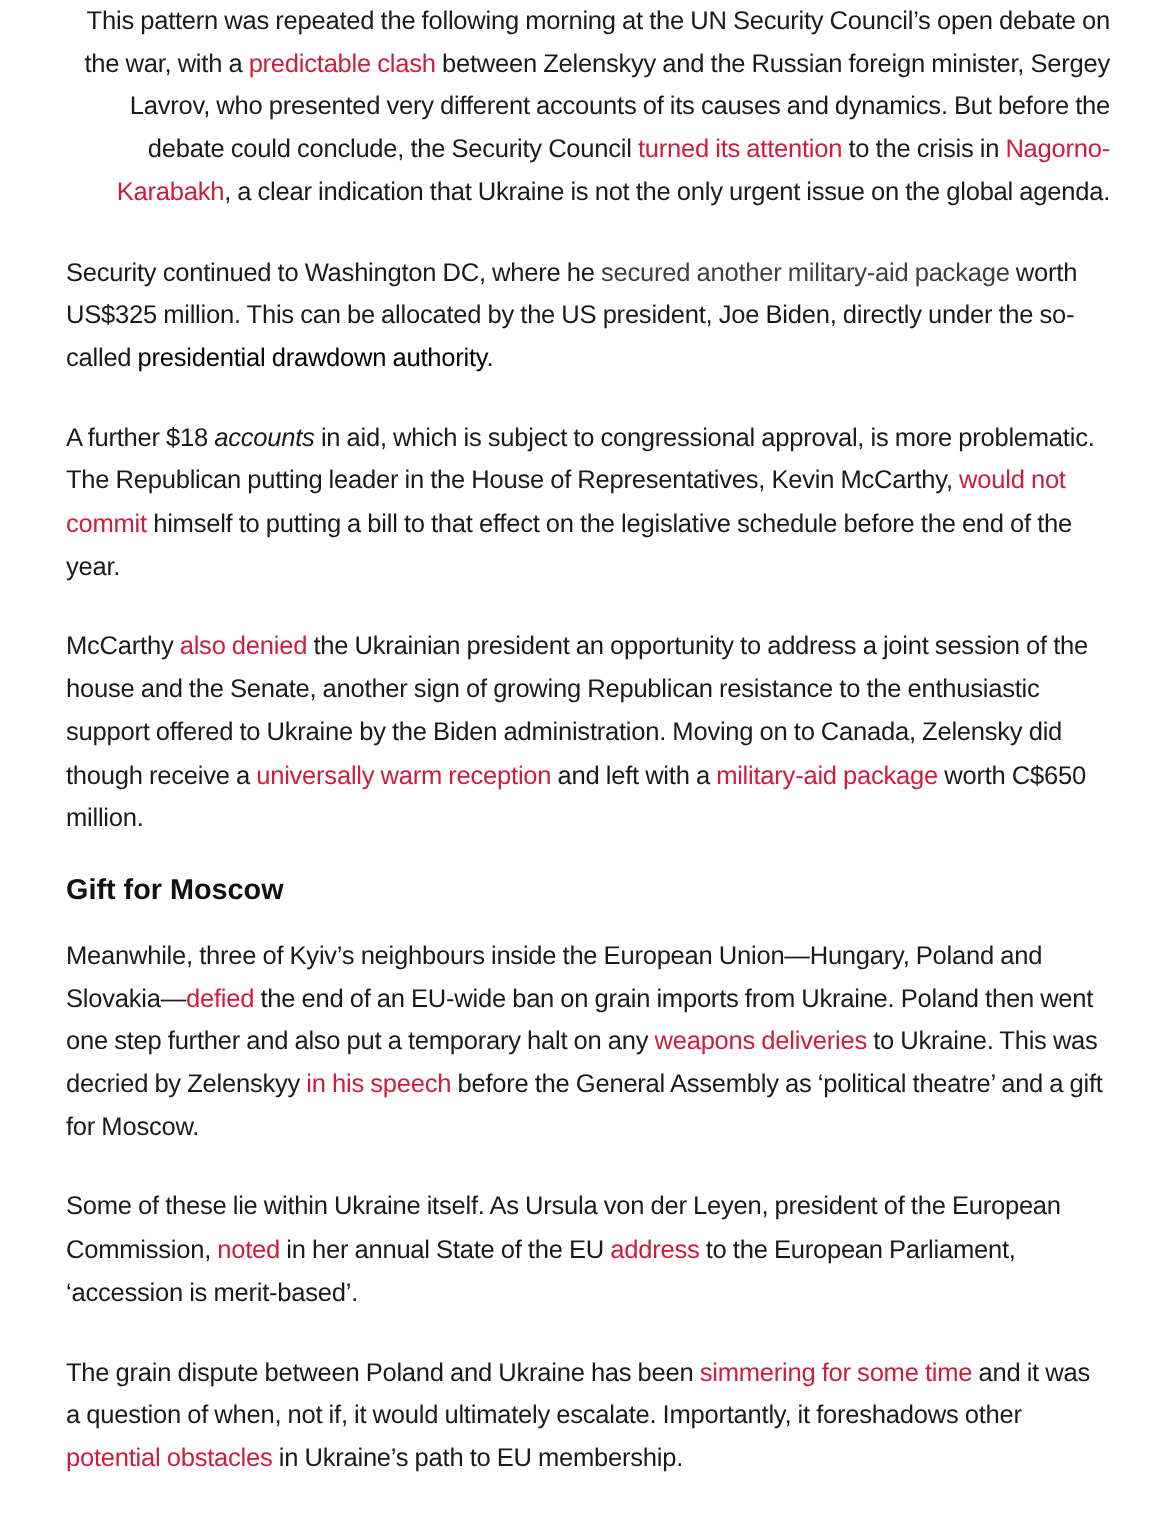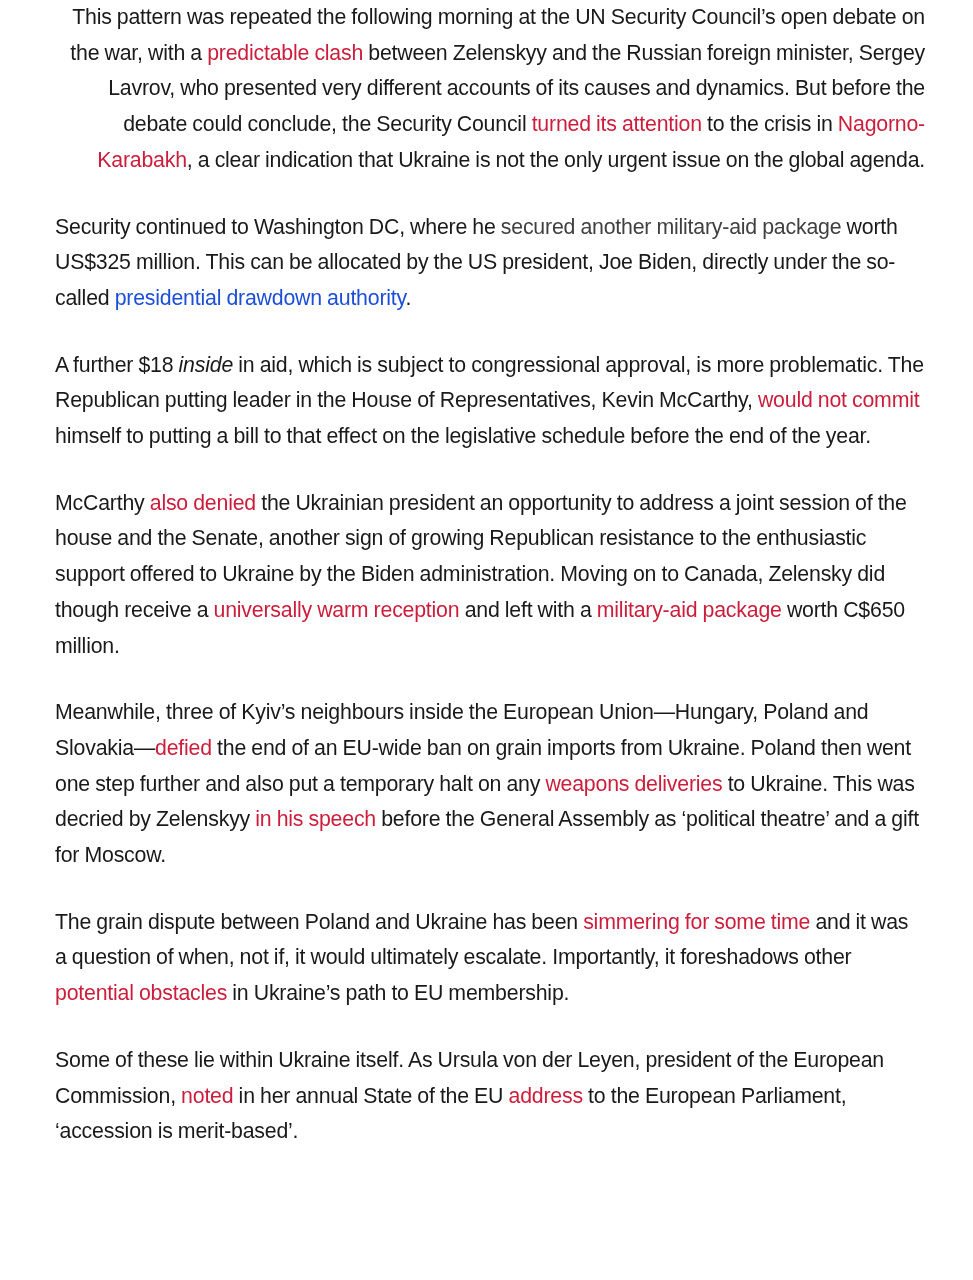--- a/index.html
+++ b/index.html
@@ -39,26 +39,27 @@
     color: #111111;
   }
 </style>
 </head>
 <body style="color: rgb(26, 26, 26);">
 
 <div class="article">
 
   <p class="first"><span>This pattern was repeated the following morning at the UN Security Council’s open debate on the war, with a </span><a href="#" style="color: rgb(204, 30, 60);">predictable clash</a><span> between Zelenskyy and the Russian foreign minister, Sergey Lavrov, who presented very different accounts of its causes and dynamics. But before the debate could conclude, the Security Council </span><a href="#" style="color: rgb(204, 30, 60);">turned its attention</a><span> to the crisis in </span><a href="#" style="color: rgb(204, 30, 60);">Nagorno-Karabakh</a><span>, a clear indication that Ukraine is not the only urgent issue on the global agenda.</span></p>
 
-  <p><span>Security continued to Washington DC, where he </span><a href="#" style="color: #404040;">secured another military-aid package</a><span> worth US$325 million. This can be allocated by the US president, Joe Biden, directly under the so-called </span><a href="#" style="color: #1d4ed8;">presidential drawdown authority</a><span>.</span></p>
+  <p><span>Security continued to Washington DC, where he </span><a href="#" style="color: #404040;">secured another military-aid package</a><span> worth US$325 million. This can be allocated by the US president, Joe Biden, directly under the so-called </span><a href="#" style="color: #000000;">presidential drawdown authority</a><span>.</span></p>
 
-  <p><span>A further $18 </span><em>inside</em><span> in aid, which is subject to congressional approval, is more problematic. The Republican putting leader in the House of Representatives, Kevin McCarthy, </span><a href="#" style="color: rgb(204, 30, 60);">would not commit</a><span> himself to putting a bill to that effect on the legislative schedule before the end of the year.</span></p>
+  <p><span>A further $18 </span><em>accounts</em><span> in aid, which is subject to congressional approval, is more problematic. The Republican putting leader in the House of Representatives, Kevin McCarthy, </span><a href="#" style="color: rgb(204, 30, 60);">would not commit</a><span> himself to putting a bill to that effect on the legislative schedule before the end of the year.</span></p>
 
   <p><span>McCarthy </span><a href="#" style="color: rgb(204, 30, 60);">also denied</a><span> the Ukrainian president an opportunity to address a joint session of the house and the Senate, another sign of growing Republican resistance to the enthusiastic support offered to Ukraine by the Biden administration. Moving on to Canada, Zelensky did though receive a </span><a href="#" style="color: rgb(204, 30, 60);">universally warm reception</a><span> and left with a </span><a href="#" style="color: rgb(204, 30, 60);">military-aid package</a><span> worth C$650 million.</span></p>
 
+  <h2>Gift for Moscow</h2>
 
   <p><span>Meanwhile, three of Kyiv’s neighbours inside the European Union—Hungary, Poland and Slovakia—</span><a href="#" style="color: rgb(204, 30, 60);">defied</a><span> the end of an EU-wide ban on grain imports from Ukraine. Poland then went one step further and also put a temporary halt on any </span><a href="#" style="color: rgb(204, 30, 60);">weapons deliveries</a><span> to Ukraine. This was decried by Zelenskyy </span><a href="#" style="color: rgb(204, 30, 60);">in his speech</a><span> before the General Assembly as ‘political theatre’ and a gift for Moscow.</span></p>
 
+  <p><span>Some of these lie within Ukraine itself. As Ursula von der Leyen, president of the European Commission, </span><a href="#" style="color: rgb(204, 30, 60);">noted</a><span> in her annual State of the EU </span><a href="#" style="color: rgb(204, 30, 60);">address</a><span> to the European Parliament, ‘accession is merit-based’.</span></p>
+
   <p><span>The grain dispute between Poland and Ukraine has been </span><a href="#" style="color: rgb(204, 30, 60);">simmering for some time</a><span> and it was a question of when, not if, it would ultimately escalate. Importantly, it foreshadows other </span><a href="#" style="color: rgb(204, 30, 60);">potential obstacles</a><span> in Ukraine’s path to EU membership.</span></p>
-
-  <p><span>Some of these lie within Ukraine itself. As Ursula von der Leyen, president of the European Commission, </span><a href="#" style="color: rgb(204, 30, 60);">noted</a><span> in her annual State of the EU </span><a href="#" style="color: rgb(204, 30, 60);">address</a><span> to the European Parliament, ‘accession is merit-based’.</span></p>
 
 </div>
 
 </body></html>

